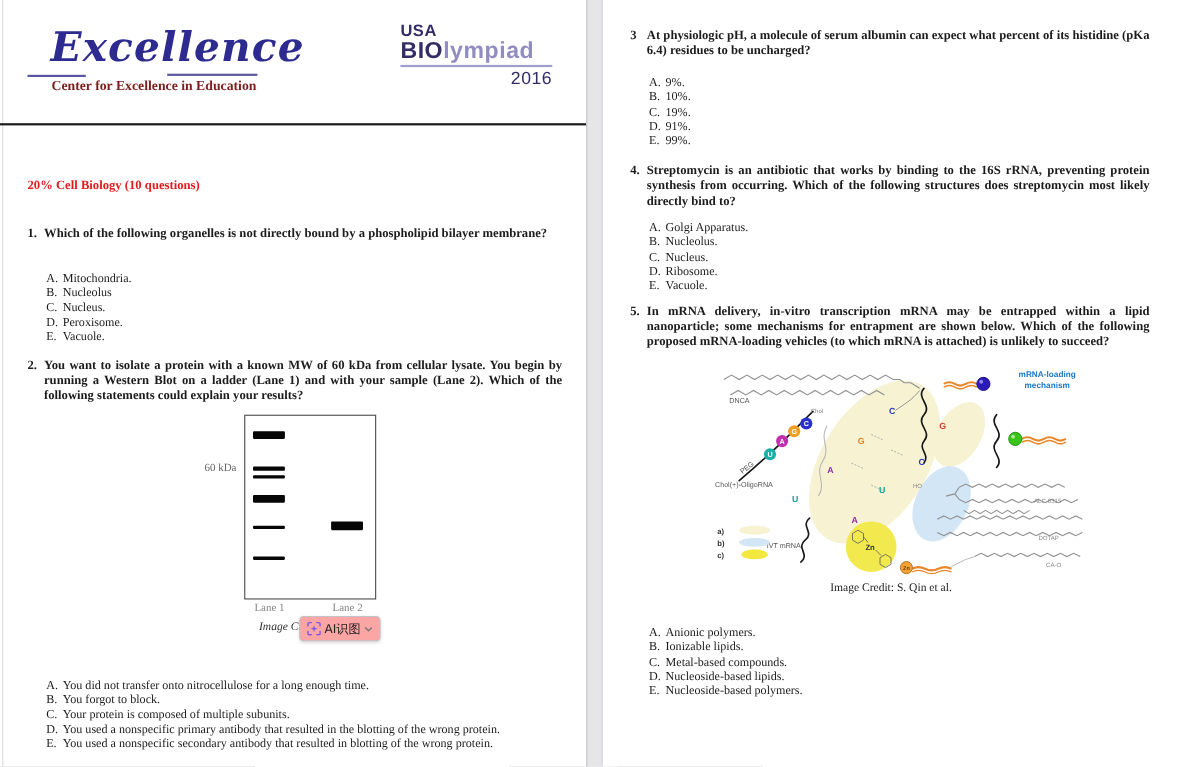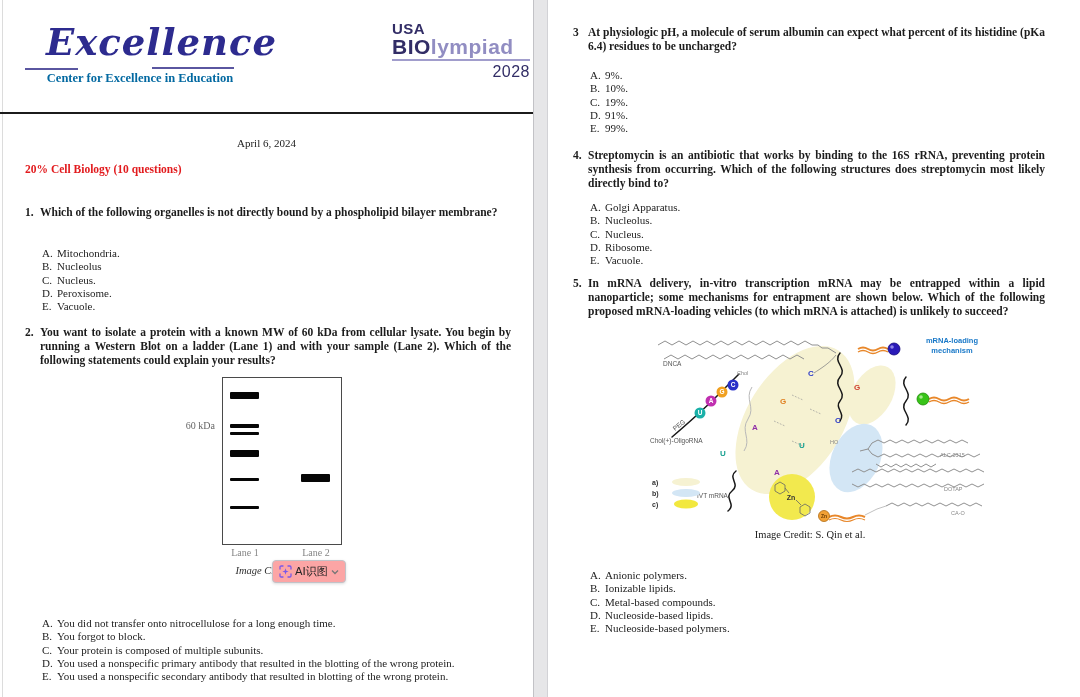--- a/index.html
+++ b/index.html
@@ -12,22 +12,22 @@
             border-left:1px solid #c2c2c6;border-right:1px solid #d2d2d6;box-sizing:border-box;}
   .page-edge-left{position:absolute;left:2px;top:0;width:1px;height:697px;background:#dcdcdc;}
 
   
   .exc-script{position:absolute;left:46px;top:20px;font-family:"DejaVu Serif",serif;
               font-style:italic;font-weight:bold;font-size:37px;color:#2d2b8f;letter-spacing:1px;}
   .exc-ul{position:absolute;height:1.5px;background:#5a56a0;}
   .exc-ul-l{left:25px;top:68px;width:53px;}
   .exc-ul-r{left:152px;top:67px;width:82px;}
   .exc-sub{position:absolute;left:38px;top:71px;width:204px;text-align:center;
-           font-weight:bold;font-size:12.5px;color:#0369a1;}
-  .usabo{position:absolute;left:392px;top:22px;width:138px;
+           font-weight:bold;font-size:12.5px;color:#7f1d1d;}
+  .usabo{position:absolute;left:364px;top:22px;width:138px;
          font-family:"Liberation Sans","DejaVu Sans",sans-serif;color:#322d66;}
   .u-usa{font-size:15px;font-weight:bold;line-height:13px;letter-spacing:.5px;}
   .u-bio-line{font-size:21px;line-height:23px;letter-spacing:.5px;}
   .u-bio{font-weight:bold;}
   .u-lymp{color:#918dc2;font-weight:bold;}
   .u-rule{height:1.5px;background:#a19dcc;margin-top:1px;}
   .u-year{font-size:16px;text-align:right;margin-top:2px;letter-spacing:.5px;}
   .header-rule{position:absolute;left:0;top:112px;width:533px;height:2px;background:#1b1b1b;}
 
   .doc-title{position:absolute;left:0;top:123px;width:533px;text-align:center;
@@ -89,26 +89,25 @@
       <div class="exc-ul exc-ul-r"></div>
       <div class="exc-sub">Center for Excellence in Education</div>
     </div>
 
     <div class="usabo">
       <div class="u-usa">USA</div>
       <div class="u-bio-line">
         <span class="u-bio">BIO</span><span class="u-lymp">lympiad</span>
       </div>
       <div class="u-rule"></div>
-      <div class="u-year">2028</div>
+      <div class="u-year">2016</div>
     </div>
 
     <div class="header-rule"></div>
 
-    <div class="doc-date">April 6, 2024</div>
     <div class="section-heading">20% Cell Biology (10 questions)</div>
 
     <div class="qhead" style="left:25px;top:205px;width:486px;">
       <span class="qnum">1.</span>
       <div class="qtext">Which of the following organelles is not directly bound by a phospholipid bilayer membrane?</div>
     </div>
     <div class="opts" style="left:42px;top:247px;width:469px;">
         <div class="opt">
           <span class="k">A.</span>
           <span>Mitochondria.</span>

